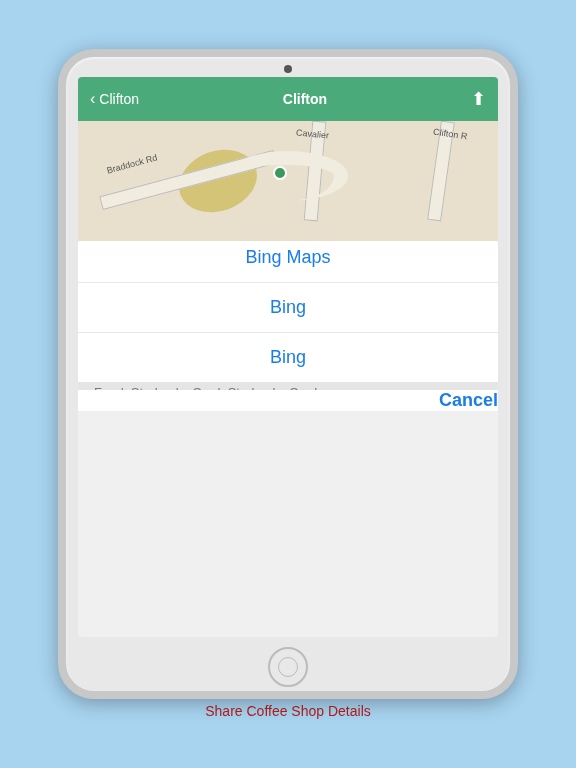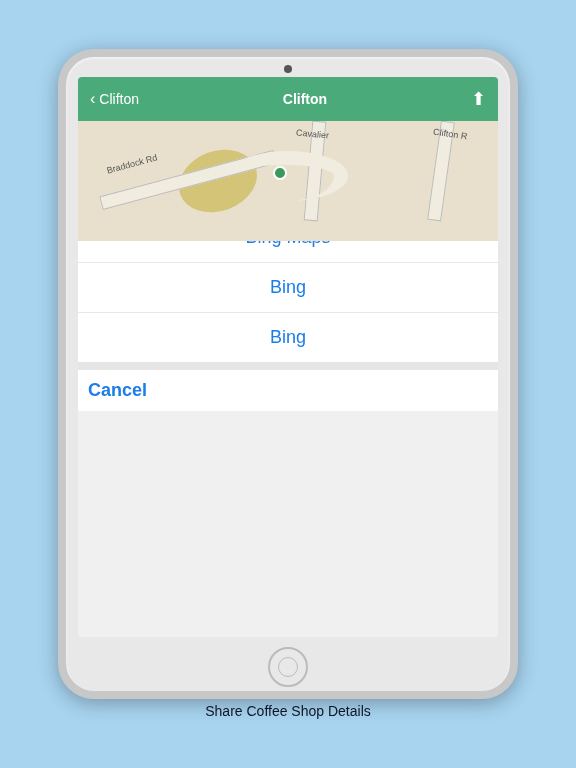--- a/index.html
+++ b/index.html
@@ -243,22 +243,22 @@
       cursor: pointer;
     }
 
     .action-sheet-item:last-child {
       border-bottom: none;
     }
 
     .action-sheet-cancel {
       background: white;
       margin-top: 8px;
-      text-align: left;
-      padding: 10px;
+      text-align: right;
+      padding: 0;
       font-size: 18px;
       font-weight: 700;
       color: #1a7de8;
       cursor: pointer;
     }
 
     
     .home-button {
       width: 40px;
       height: 40px;
@@ -274,21 +274,21 @@
       width: 20px;
       height: 20px;
       border: 1.5px solid #bbb;
       border-radius: 50%;
     }
 
     
     .caption {
       margin-top: 4px;
       font-size: 14px;
-      color: #0f172a;
+      color: #b91c1c;
       text-align: center;
     }
   </style>
 </head>
 <body>
 
 <div class="tablet-container">
   <div class="tablet-camera"></div>
 
   <div class="tablet-screen">

